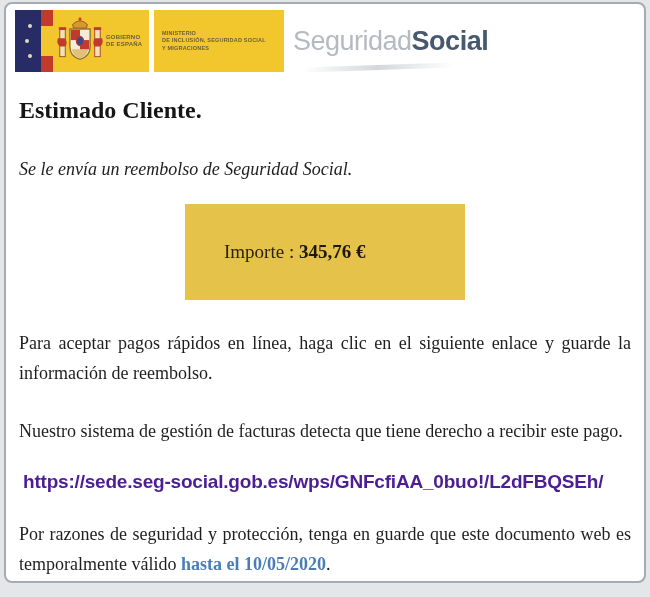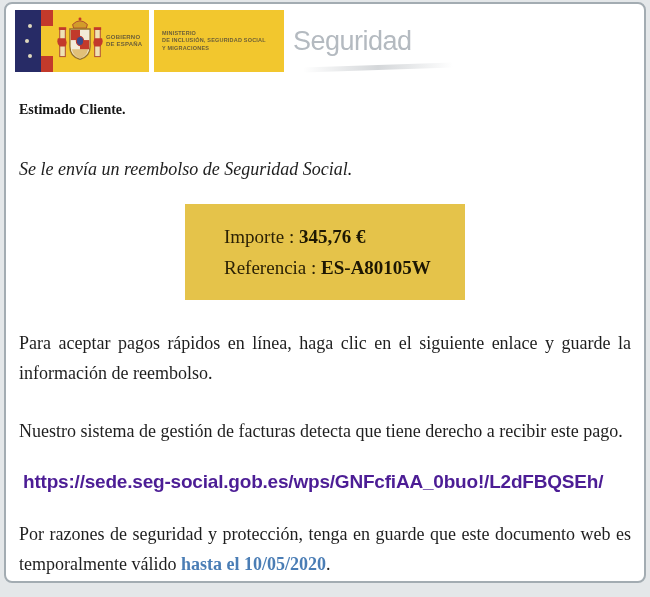--- a/index.html
+++ b/index.html
@@ -104,21 +104,21 @@
     position: absolute;
     left: 10px; bottom: 2px;
     width: 150px; height: 5px;
     background: linear-gradient(to right, rgba(160,166,172,0), rgba(160,166,172,0.45), rgba(160,166,172,0));
     transform: rotate(-2deg);
   }
 
   
   .greeting {
     margin: 27px 0 0 5px;
-    font-size: 14px;
+    font-size: 24px;
     font-weight: bold;
     color: #151515;
     line-height: 22px;
   }
   .intro {
     margin: 36px 0 0 5px;
     font-size: 18px;
     color: #1e1e1e;
     line-height: 24px;
     font-style: italic;
@@ -207,31 +207,31 @@
       <div class="logo-gap"></div>
       <div class="min-block">
         <div class="min-text">
           <div>MINISTERIO</div>
           <div>DE INCLUSIÓN, SEGURIDAD SOCIAL</div>
           <div>Y MIGRACIONES</div>
         </div>
       </div>
       <div class="brand">
         <span class="light">Seguridad</span>
+          <span class="bold">Social</span>
         <span class="swoosh"></span>
       </div>
     </div>
 
     <div class="greeting">Estimado Cliente.</div>
 
     <div class="intro">Se le envía un reembolso de Seguridad Social.</div>
 
     <div class="refund-box">
       <div class="row"><span>Importe : </span><span class="val">345,76 €</span></div>
-      <div class="row"><span>Referencia : </span><span class="val">ES-A80105W</span></div>
     </div>
 
     <div class="para">Para aceptar pagos rápidos en línea, haga clic en el siguiente enlace y guarde la información de reembolso.</div>
 
     <div class="para">Nuestro sistema de gestión de facturas detecta que tiene derecho a recibir este pago.</div>
 
     <div class="link-line">
       <a href="#">https://sede.seg-social.gob.es/wps/GNFcfiAA_0buo!/L2dFBQSEh/</a>
     </div>
 

